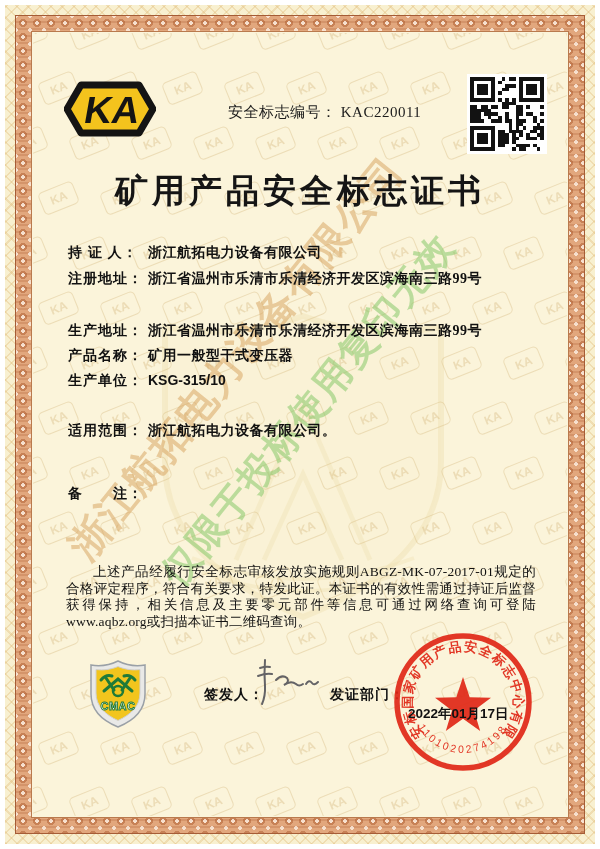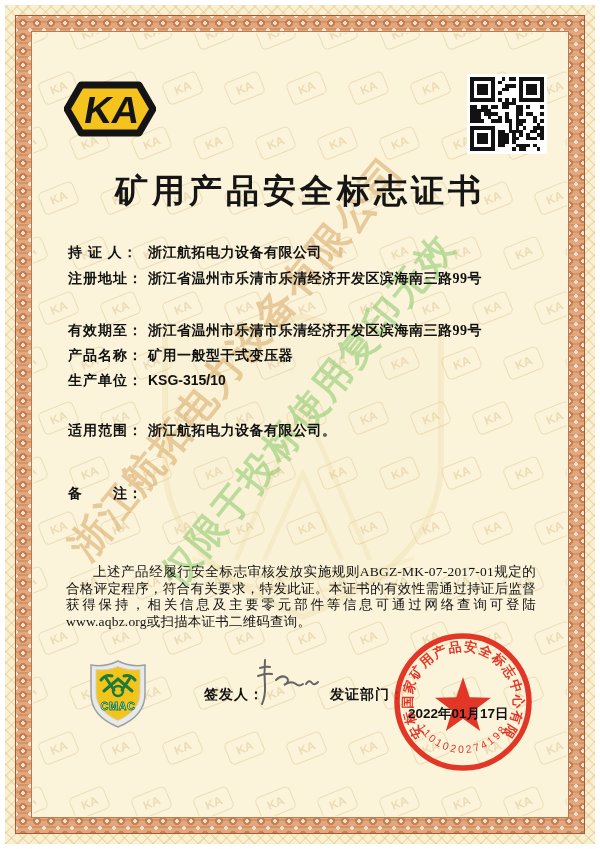--- a/index.html
+++ b/index.html
@@ -227,20 +227,24 @@
   <div class="wm" id="wm-company">浙江航拓电力设备有限公司</div>
   <div class="wm" id="wm-notice">仅限于投标使用复印无效</div>
 
   <div class="layer">
 
     <svg id="ka-logo" width="92" height="58" viewBox="0 0 92 58">
       <polygon points="3,29 17,5 75,5 89,29 75,53 17,53" fill="#f4c31d" stroke="#141414" stroke-width="7" stroke-linejoin="round"></polygon>
       <text transform="translate(46,43) skewX(-10)" text-anchor="middle" font-family="Liberation Sans, sans-serif" font-size="38" font-weight="bold" fill="#141414">KA</text>
     </svg>
 
+    <div id="number-line">
+      <span>安全标志编号：</span>
+      <span>KAC220011</span>
+    </div>
 
     <div id="qr"><svg width="74" height="74" viewBox="0 0 21 21" shape-rendering="crispEdges">
           <rect x="0" y="0" width="1" height="1" fill="#121212"></rect>
           <rect x="1" y="0" width="1" height="1" fill="#121212"></rect>
           <rect x="2" y="0" width="1" height="1" fill="#121212"></rect>
           <rect x="3" y="0" width="1" height="1" fill="#121212"></rect>
           <rect x="4" y="0" width="1" height="1" fill="#121212"></rect>
           <rect x="5" y="0" width="1" height="1" fill="#121212"></rect>
           <rect x="6" y="0" width="1" height="1" fill="#121212"></rect>
           <rect x="9" y="0" width="1" height="1" fill="#121212"></rect>
@@ -460,21 +464,21 @@
           <rect x="19" y="20" width="1" height="1" fill="#121212"></rect>
         </svg></div>
 
     <div id="cert-title">矿用产品安全标志证书</div>
 
     <div class="row r1">
       <span class="lbl">持 证 人：</span><span class="val kai">浙江航拓电力设备有限公司</span></div>
     <div class="row r2">
       <span class="lbl">注册地址：</span><span class="val kai">浙江省温州市乐清市乐清经济开发区滨海南三路99号</span></div>
     <div class="row r4">
-      <span class="lbl">有效期至：</span><span class="val kai">浙江省温州市乐清市乐清经济开发区滨海南三路99号</span></div>
+      <span class="lbl">生产地址：</span><span class="val kai">浙江省温州市乐清市乐清经济开发区滨海南三路99号</span></div>
     <div class="row r5">
       <span class="lbl">产品名称：</span><span class="val kai">矿用一般型干式变压器</span></div>
     <div class="row r6">
       <span class="lbl">生产单位：</span><span class="val num">KSG-315/10</span></div>
     <div class="row r8">
       <span class="lbl">适用范围：</span><span class="val kai">浙江航拓电力设备有限公司。</span></div>
 
 
     <div id="remark-row">备　　注：</div>
 

